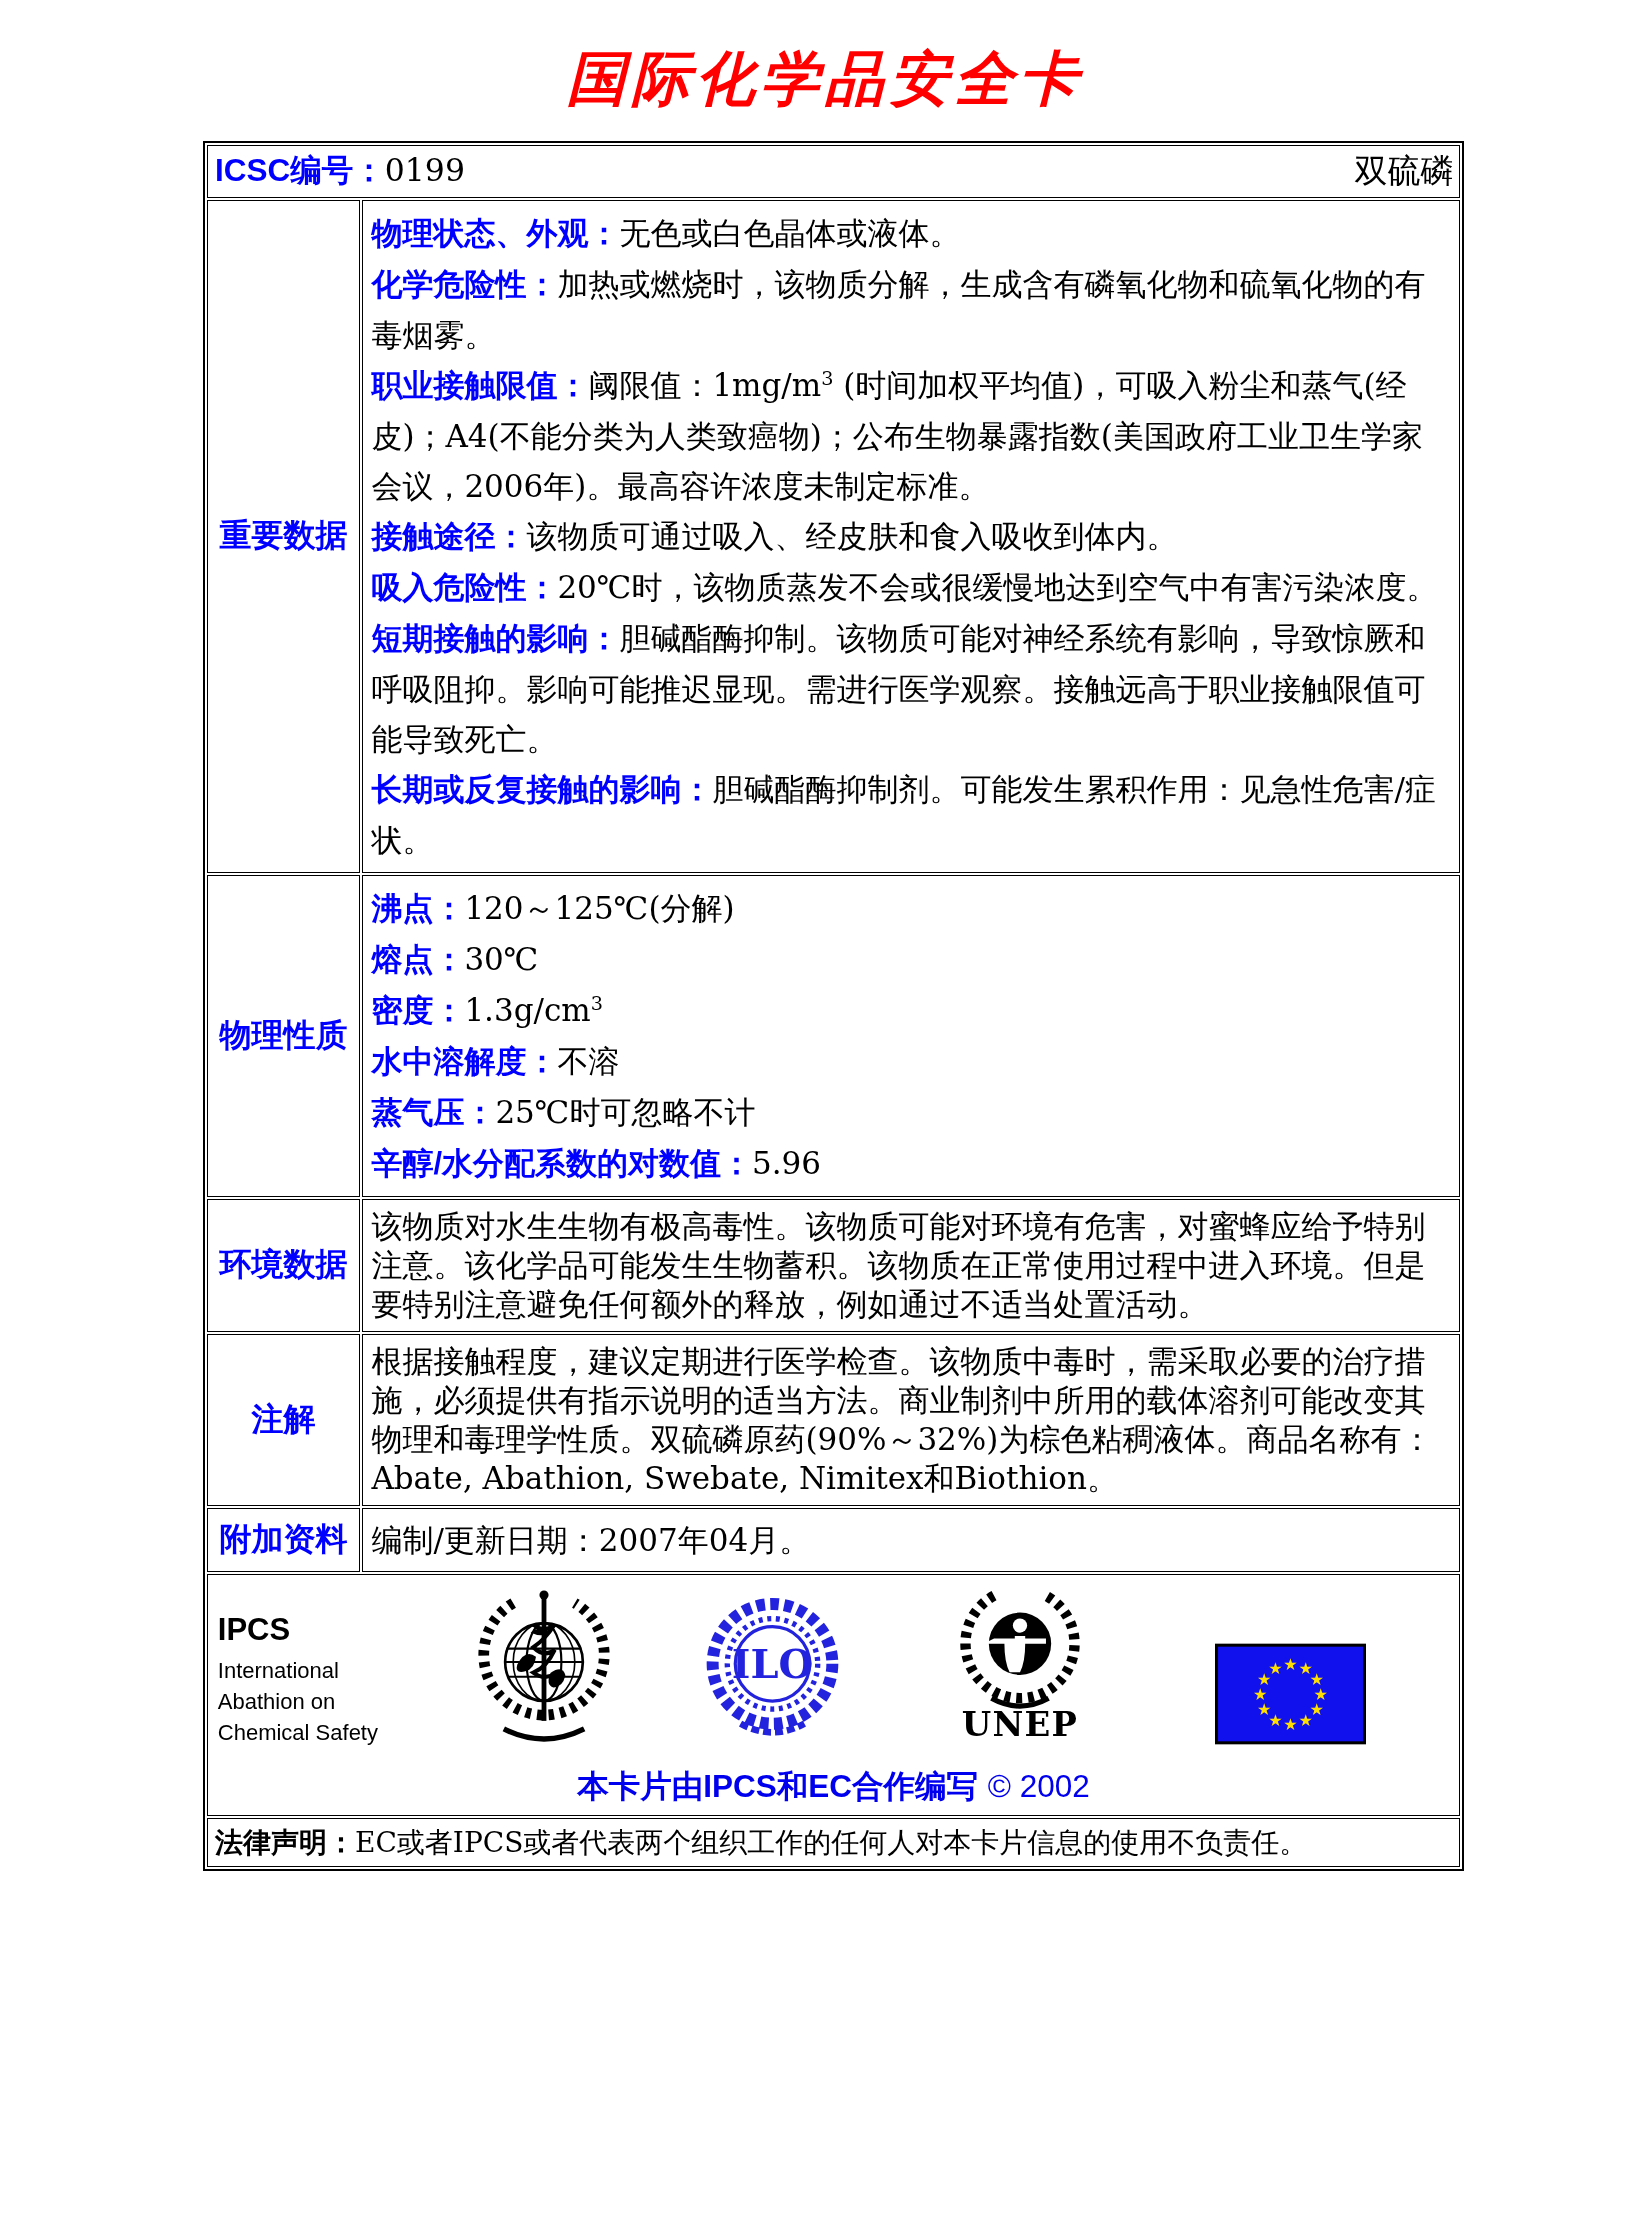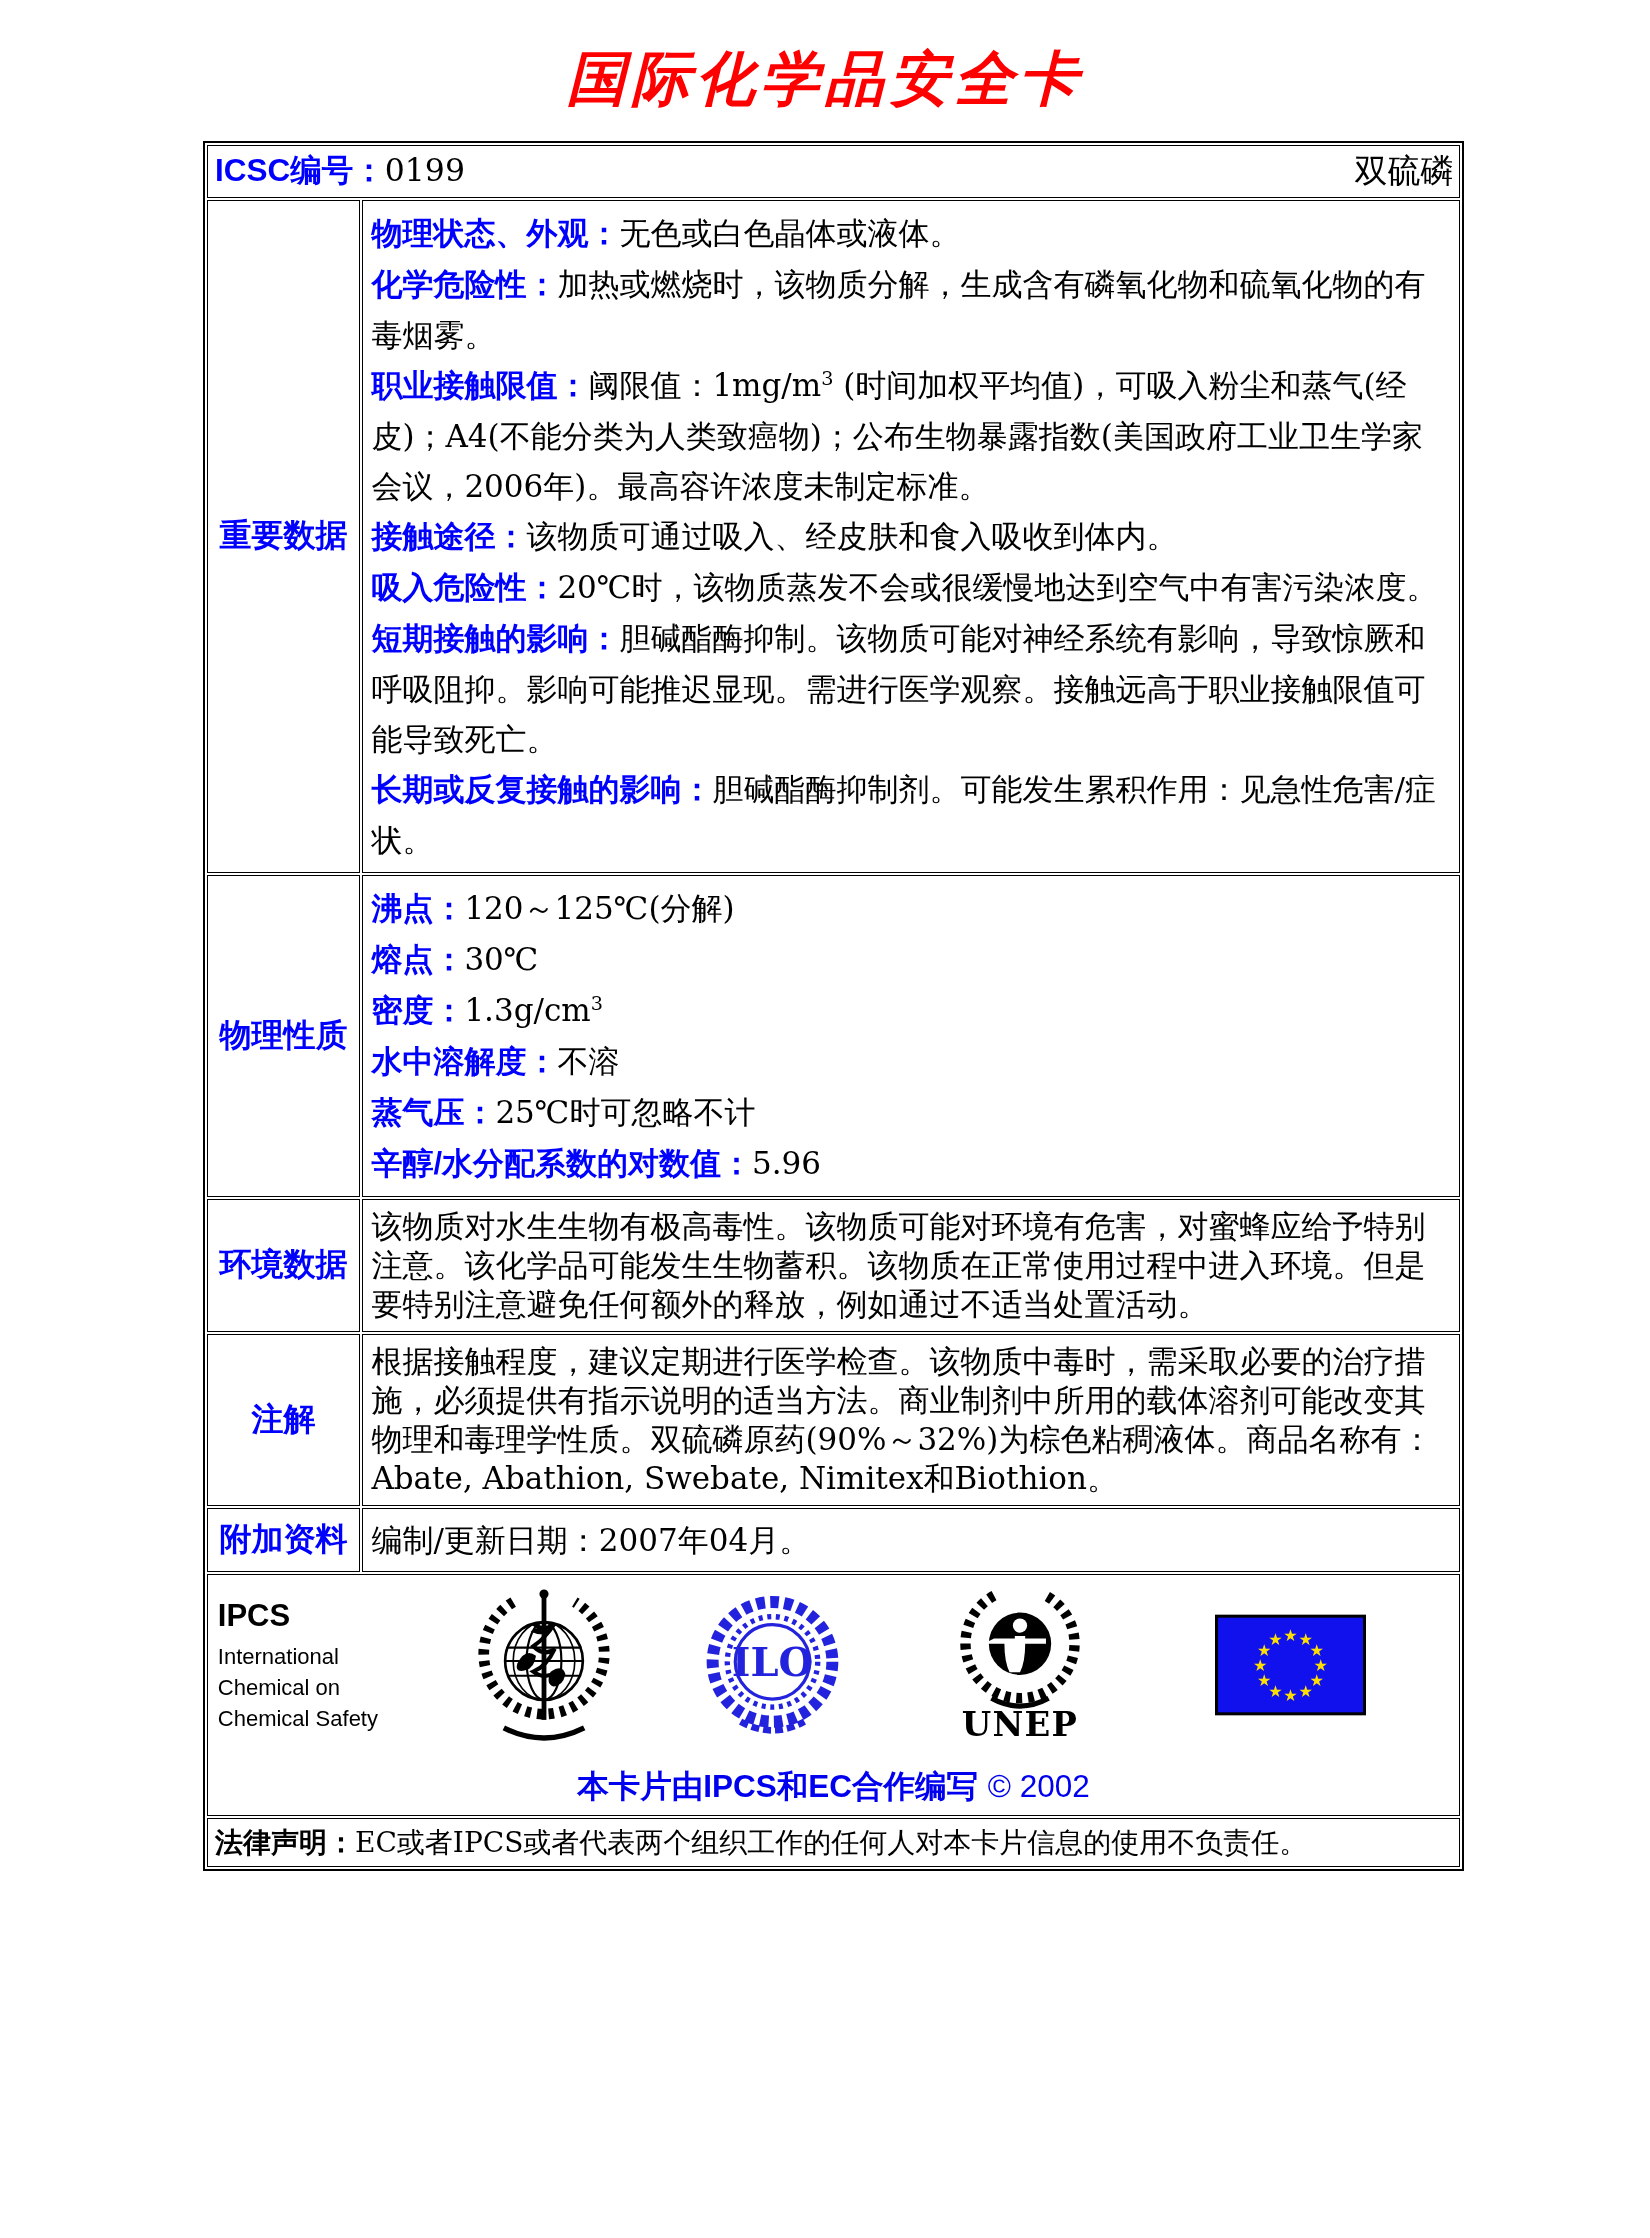--- a/index.html
+++ b/index.html
@@ -60,21 +60,21 @@
   .item { line-height: 50px; }
   .item-phys { line-height: 51px; }
   .tight { line-height: 39px; }
   .addl { line-height: 42px; }
   td.addl-cell { height: 64px; vertical-align: middle; }
   sup { font-size: 0.62em; vertical-align: super; line-height: 0; }
   
   td.logos-cell { padding: 9.8px 0 7px 0; }
   .logos-row {
     display: flex;
-    align-items: center;
+    align-items: flex-end;
   }
   .ipcs-block {
     margin-left: 9.8px;
     width: 175px;
     font-family: "Liberation Sans", sans-serif;
     color: #000;
   }
   .ipcs-title { font-weight: bold; font-size: 31px; margin-bottom: 7px; }
   .ipcs-sub { font-size: 22px; line-height: 31px; }
   .logo-box { flex: 0 0 auto; }
@@ -168,21 +168,21 @@
         <div class="addl">编制/更新日期：2007年04月。</div>
       </td>
     </tr>
 
     <tr>
       <td colspan="2" class="logos-cell">
         <div class="logos-row">
           <div class="ipcs-block">
             <div class="ipcs-title">IPCS</div>
             <div class="ipcs-sub">International</div>
-            <div class="ipcs-sub">Chemical on</div>
+            <div class="ipcs-sub">Abathion on</div>
             <div class="ipcs-sub">Chemical Safety</div>
           </div>
 
           <div class="logo-box who-box">
             <svg width="134" height="158" viewBox="0 0 100 118">
               <path d="M27 12 A45 45 0 1 0 73 12" fill="none" stroke="#000" stroke-width="8" stroke-dasharray="4 4.6"></path>
               <path d="M20 106 q30 15 60 0" fill="none" stroke="#000" stroke-width="4"></path>
               <circle cx="50" cy="56" r="29" fill="none" stroke="#000" stroke-width="2"></circle>
               <ellipse cx="50" cy="56" rx="13" ry="29" fill="none" stroke="#000" stroke-width="1.6"></ellipse>
               <ellipse cx="50" cy="56" rx="23" ry="29" fill="none" stroke="#000" stroke-width="1.2"></ellipse>

